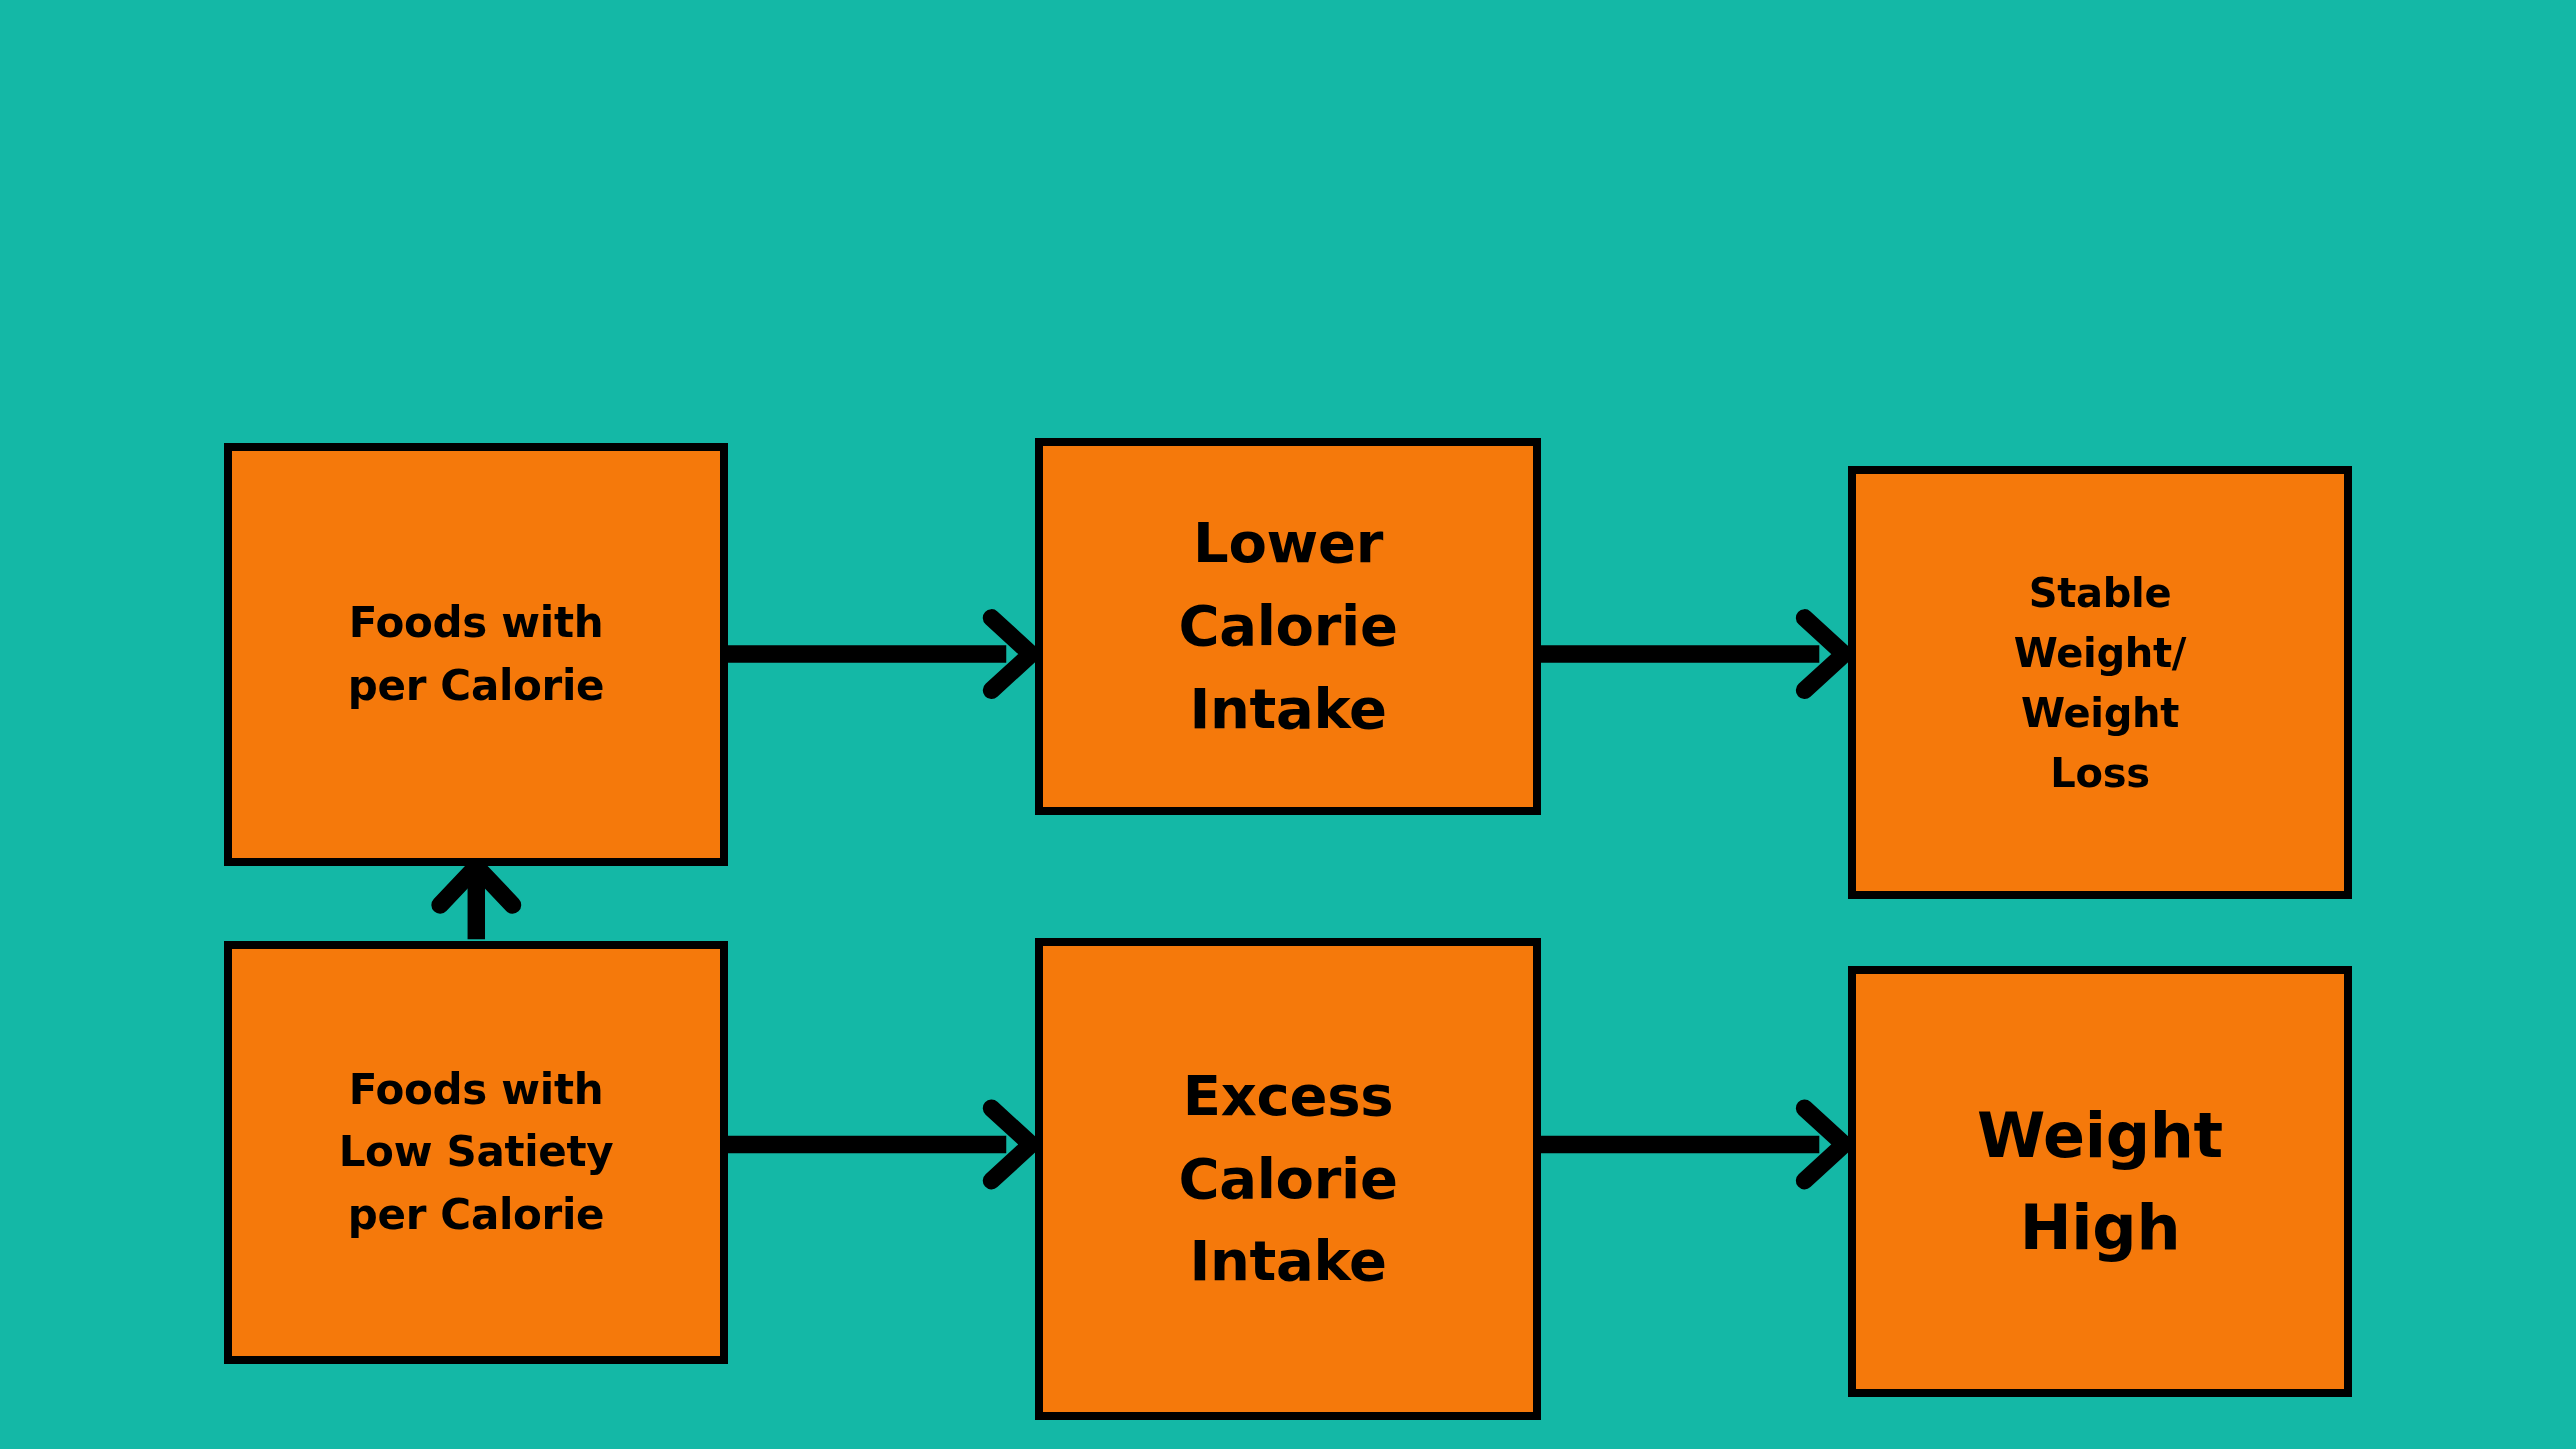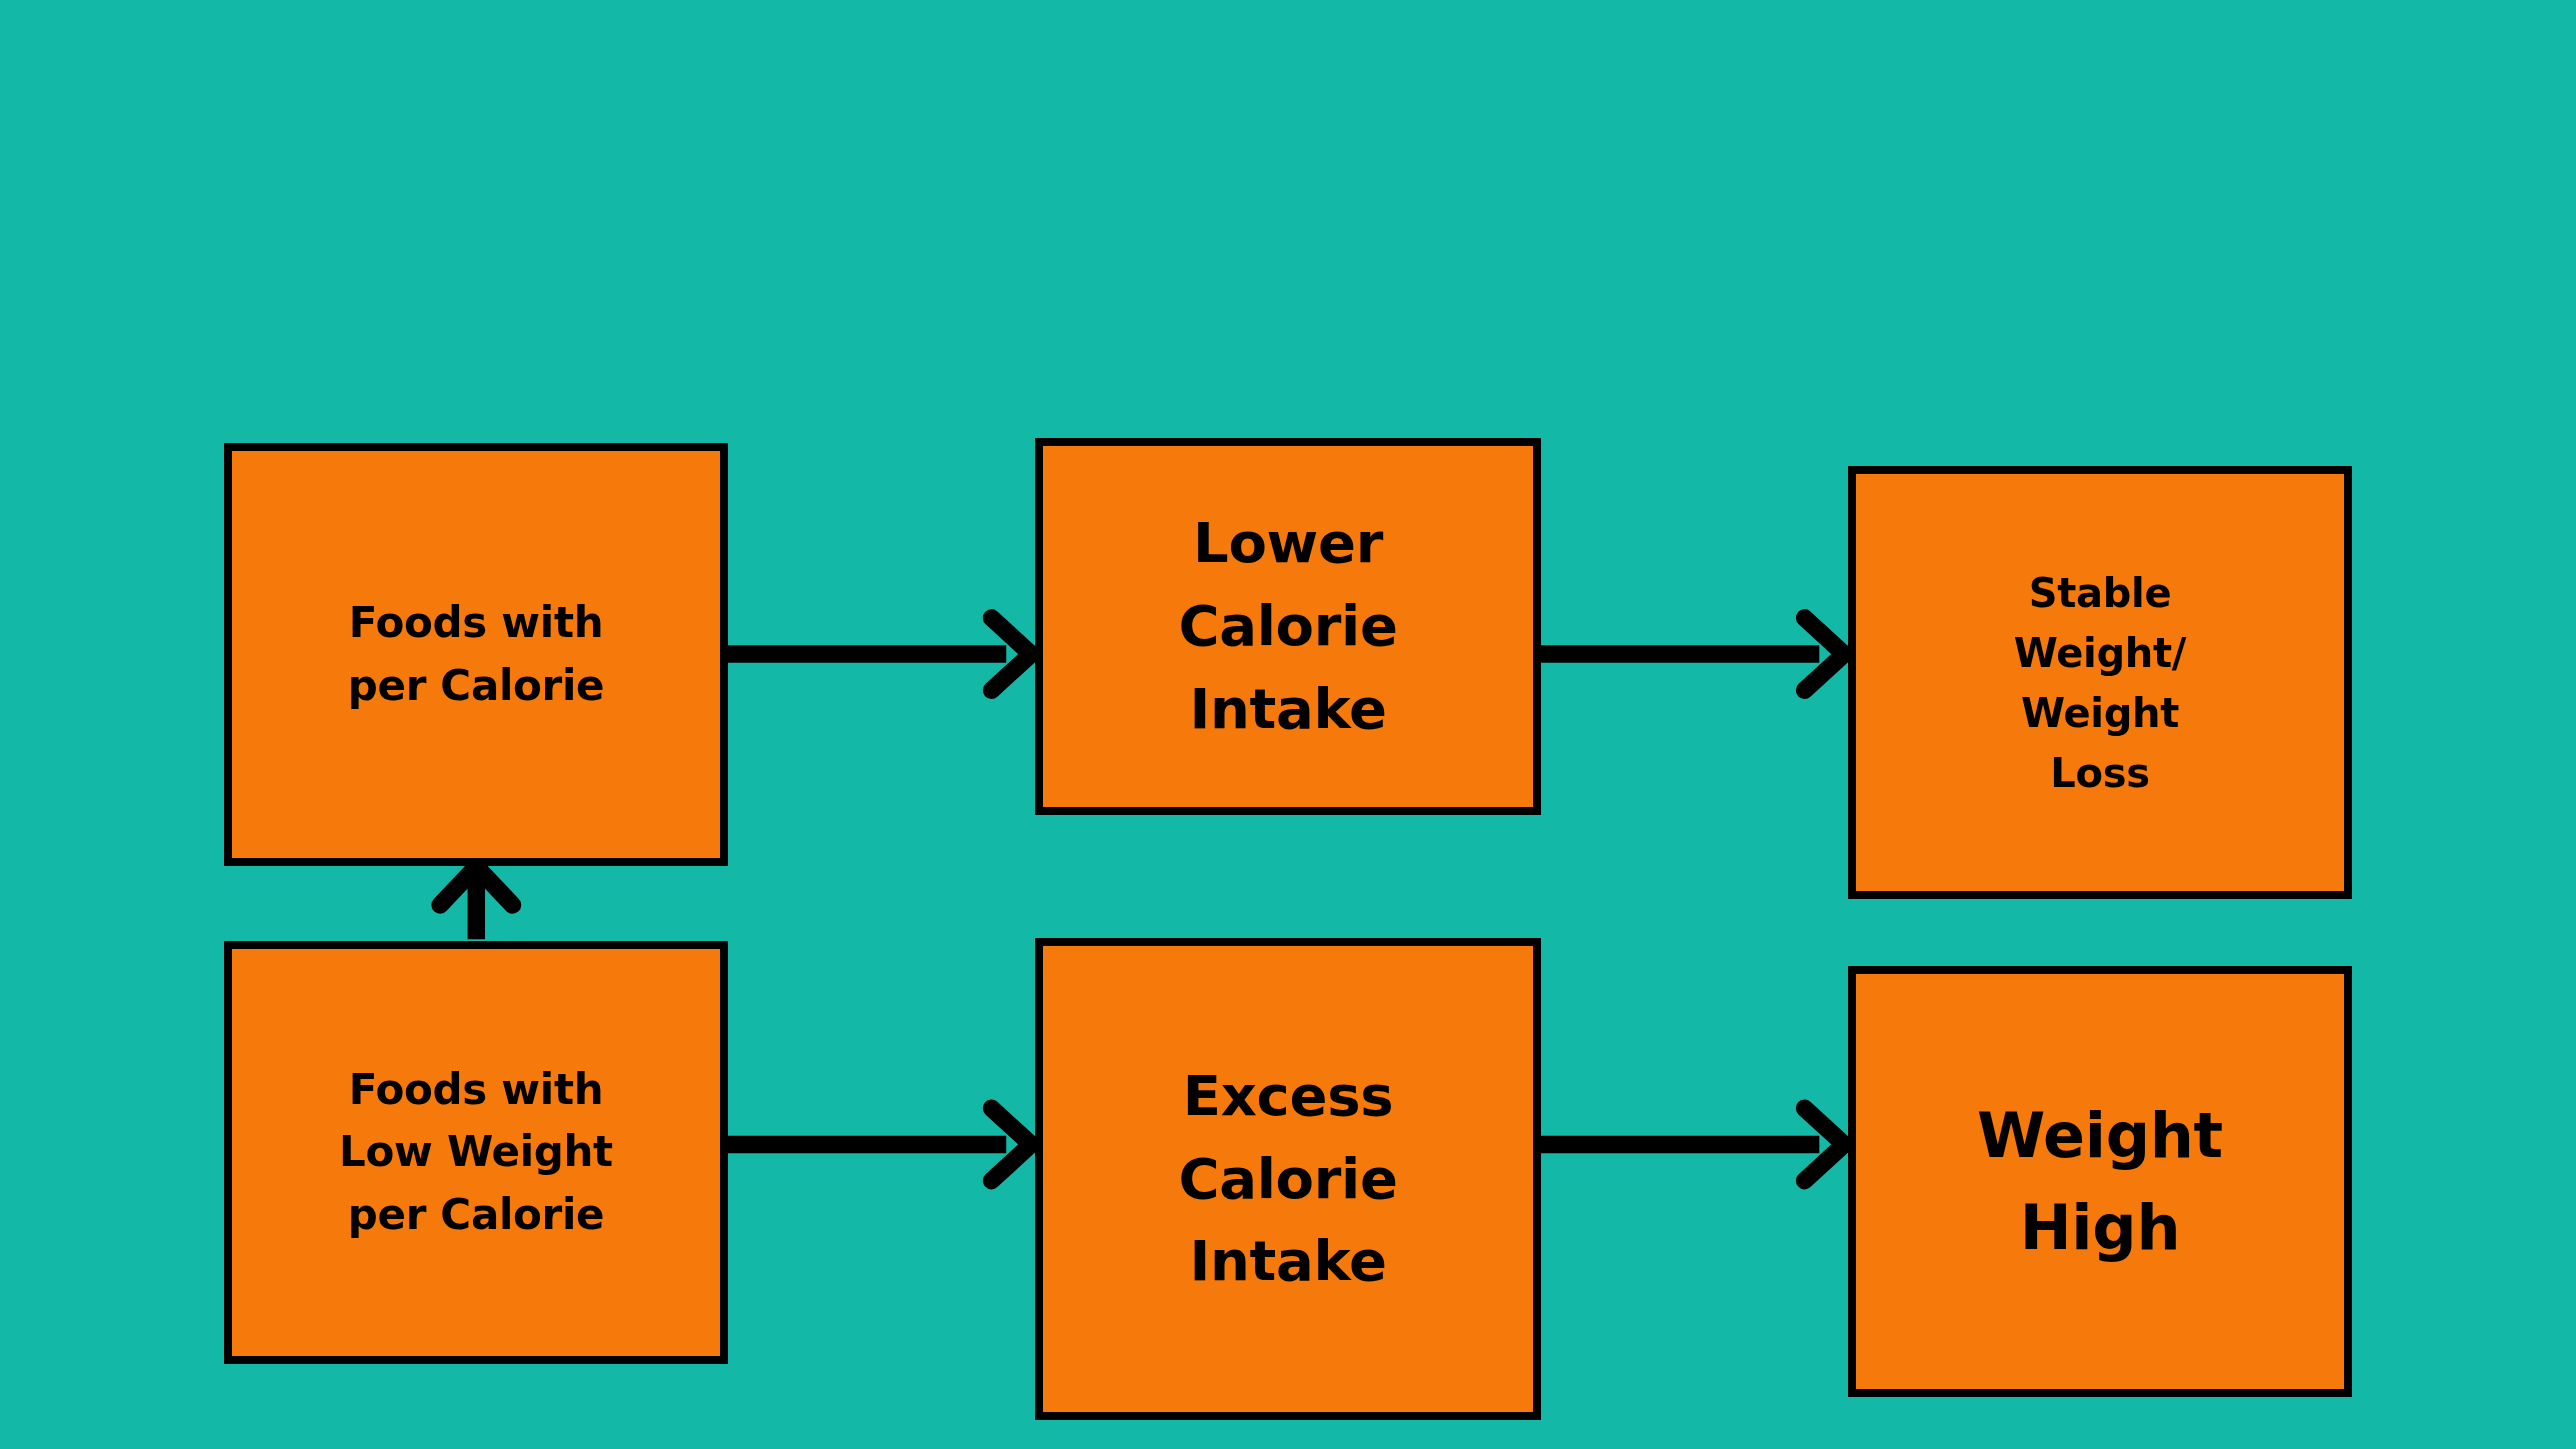--- a/index.html
+++ b/index.html
@@ -116,21 +116,21 @@
 
   <div class="node col-3 row-top-3 fs-medium">
     <span class="line">Stable</span>
     <span class="line">Weight/</span>
     <span class="line">Weight</span>
     <span class="line">Loss</span>
   </div>
 
   <div class="node col-1 row-bot-1 fs-small">
     <span class="line">Foods with</span>
-    <span class="line">Low Weight</span>
+    <span class="line">Low Satiety</span>
     <span class="line">per Calorie</span>
   </div>
 
   <div class="node col-2 row-bot-2 fs-large">
     <span class="line">Excess</span>
     <span class="line">Calorie</span>
     <span class="line">Intake</span>
   </div>
 
   <div class="node col-3 row-bot-3 fs-xlarge">

